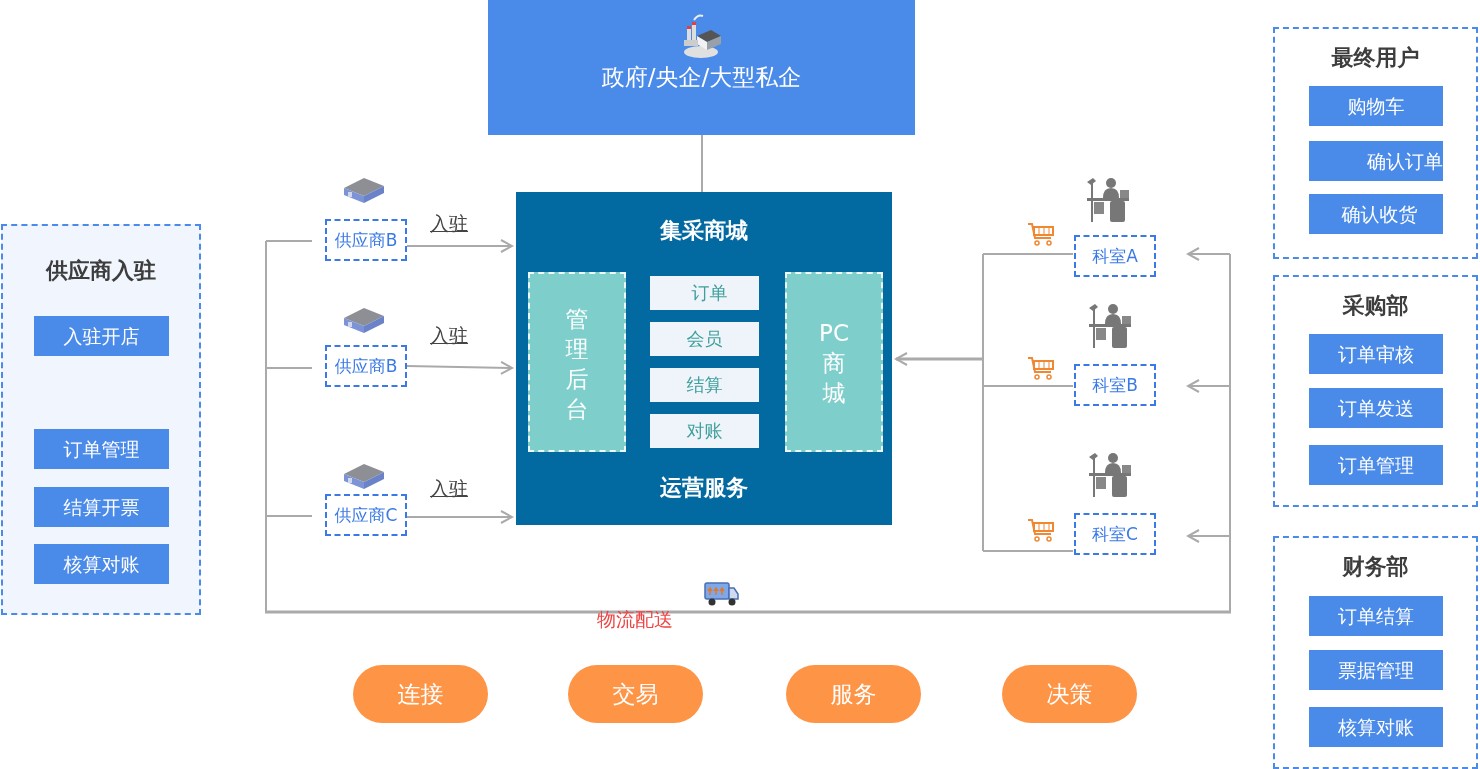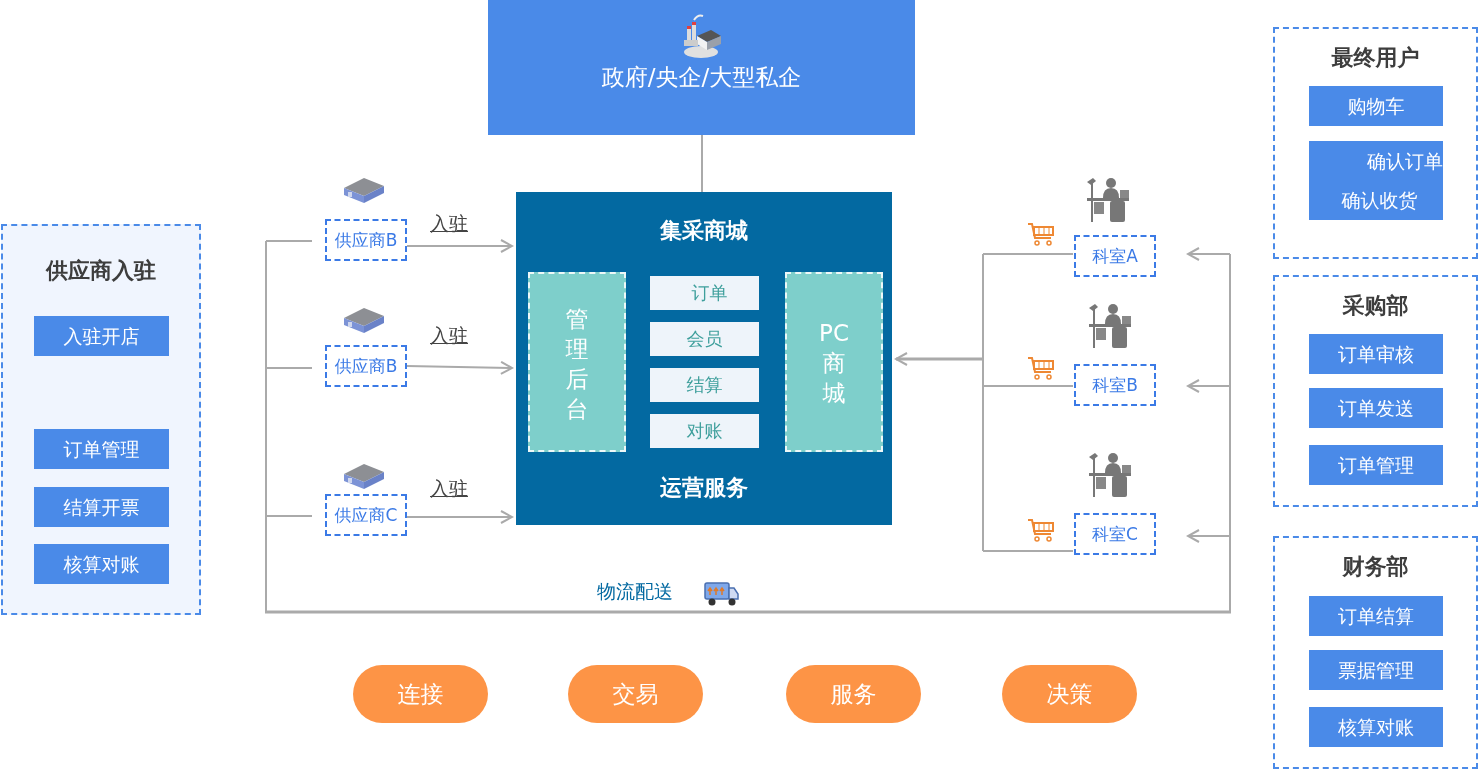--- a/index.html
+++ b/index.html
@@ -35,21 +35,21 @@
   
   .dept-node { left: 1074px; width: 82px; height: 42px; line-height: 38px; }
   .person { position: absolute; width: 50px; height: 48px; }
   .cart { position: absolute; width: 28px; height: 26px; }
 
   
   .rpanel { position: absolute; left: 1273px; width: 205px; background: #fff; border: 2px dashed #4a8ae8; }
   .rpanel .blue-btn { left: 34px; width: 134px; height: 40px; line-height: 40px; }
 
   
-  .logistics { left: 597px; top: 579px; font-size: 19px; color: #0369a1; }
+  .logistics { left: 597px; top: 607px; font-size: 19px; color: #ef4444; }
   .truck { left: 703px; top: 580px; width: 36px; height: 28px; }
 
   
   .pill { position: absolute; top: 665px; width: 135px; height: 58px; line-height: 58px; border-radius: 29px; background: #fd9446; color: #fff; font-size: 23px; text-align: center; }
 </style>
 </head>
 <body>
 
 <svg class="lines" viewBox="0 0 1480 769">
   <defs>
@@ -220,21 +220,21 @@
 </svg>
 
 <div class="node dept-node" style="top:235px;">科室A</div>
 <div class="node dept-node" style="top:364px;">科室B</div>
 <div class="node dept-node" style="top:513px;">科室C</div>
 
 <div class="rpanel" style="top:27px;height:232px;">
   <div class="panel-title" style="top:14px;">最终用户</div>
   <div class="blue-btn" style="top:57px;">购物车</div>
   <div class="blue-btn" style="top:112px;text-align:right;">确认订单</div>
-  <div class="blue-btn" style="top:151px;padding-left:7px;">确认收货</div>
+  <div class="blue-btn" style="top:165px;padding-left:7px;">确认收货</div>
 </div>
 <div class="rpanel" style="top:275px;height:232px;">
   <div class="panel-title" style="top:14px;">采购部</div>
   <div class="blue-btn" style="top:57px;">订单审核</div>
   <div class="blue-btn" style="top:111px;">订单发送</div>
   <div class="blue-btn" style="top:168px;">订单管理</div>
 </div>
 <div class="rpanel" style="top:536px;height:233px;">
   <div class="panel-title" style="top:14px;">财务部</div>
   <div class="blue-btn" style="top:58px;">订单结算</div>

